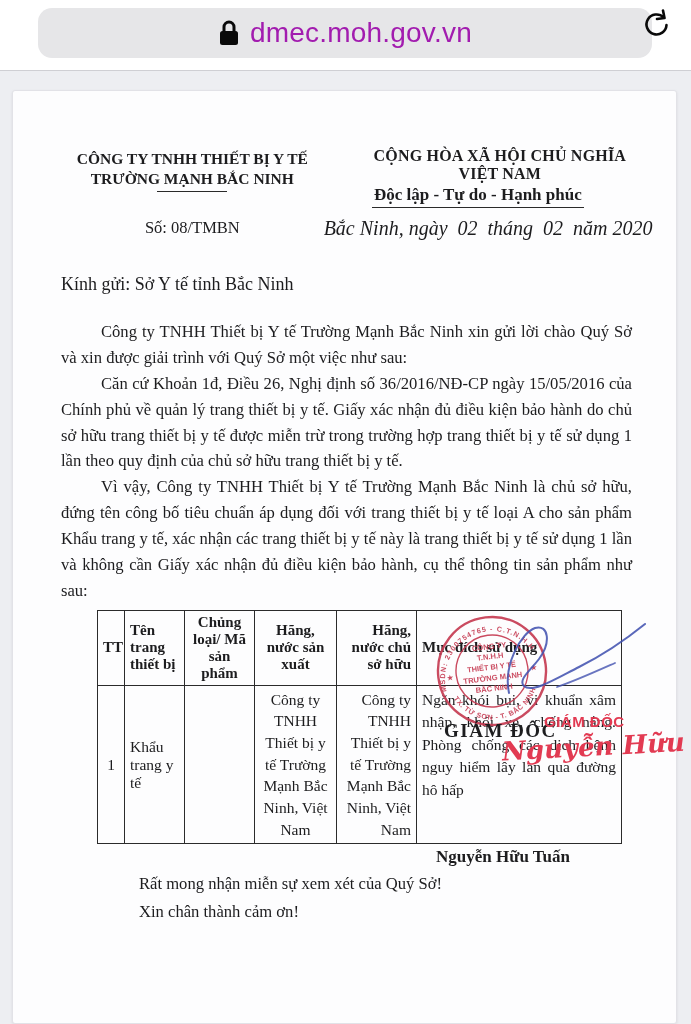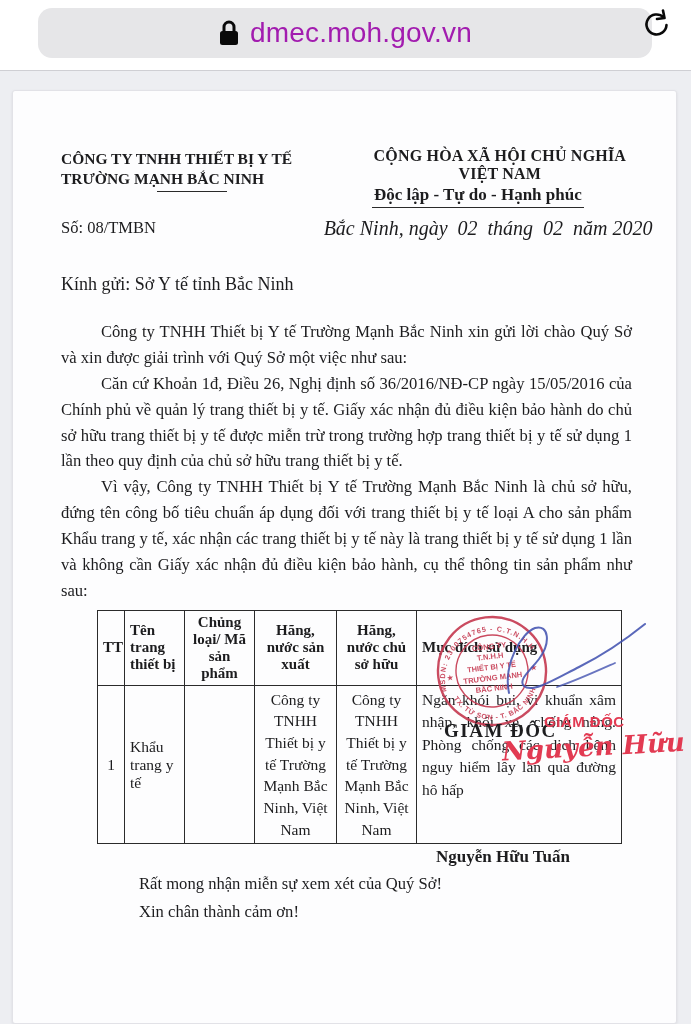--- a/index.html
+++ b/index.html
@@ -19,21 +19,21 @@
 
   
   .webarea { width:691px; height:953px; background:#edeef2; padding-top:19px; }
   .page { position:relative; margin:0 auto 0 12px; width:665px; height:934px;
           background:#fdfdfe; border:1px solid #e2e2e7; border-radius:3px;
           box-shadow:0 1px 3px rgba(0,0,0,0.08);
           padding:56px 44px 0 48px; color:#1c1c1e; }
 
   
   .doc-header { display:flex; }
-  .org-col { width:46%; text-align:left; padding-top:2px; }
+  .org-col { width:46%; text-align:center; padding-top:2px; }
   .org-line { font-weight:bold; font-size:15.5px; line-height:1.28; }
   .org-underline { width:70px; border-bottom:1.8px solid #2a2a2a; margin:2px auto 0; }
   .ref-no { margin-top:26px; font-size:16.5px; }
   .nat-col { width:54%; text-align:center; }
   .nat-line1 { font-weight:bold; font-size:16px; letter-spacing:0.2px;margin-left:44px; }
   .nat-line2 { display:inline-block; font-weight:bold; font-size:17px; margin-top:2px;
                padding:0 2px 2px; border-bottom:1.8px solid #2a2a2a; }
   .dateline { margin-top:9px; font-style:italic; font-size:20px; white-space:pre; }
 
   .salutation { text-align:left; margin:34px 0 24px; font-size:18px; }
@@ -44,21 +44,21 @@
   table.doc-table { border-collapse:collapse; margin:6px 0 0 36px; width:524px;
                     font-size:15.5px; table-layout:fixed; }
   .doc-table th, .doc-table td { border:1.4px solid #2b2b2b; padding:3px 5px; }
   .doc-table th { font-size:15px; font-weight:bold; vertical-align:middle; }
   .doc-table tr.hdr { height:58px; }
   .doc-table tr.row { height:98px; }
   .c-tt  { width:27px;  text-align:center; }
   .c-ten { width:60px;  text-align:left;margin-top:25px; }
   .c-ma  { width:70px;  }
   .c-hsx { width:82px;  text-align:center; }
-  .c-csh { width:80px;  text-align:center;margin-left:21px; }
+  .c-csh { width:80px;  text-align:right;margin-left:21px; }
   .c-muc { width:205px; text-align:left; }
   td.c-ten { vertical-align:middle; }
   td.c-hsx, td.c-csh { vertical-align:middle; line-height:1.4; }
   td.c-muc { vertical-align:top; text-align:justify; line-height:1.45; }
 
   .closing { margin-top:26px; padding-left:78px; font-size:16.6px; line-height:1.68; }
 
   
   .stamp-svg { position:absolute; left:417px; top:518px; width:124px; height:124px;
                transform:rotate(-7deg); opacity:0.92; }

